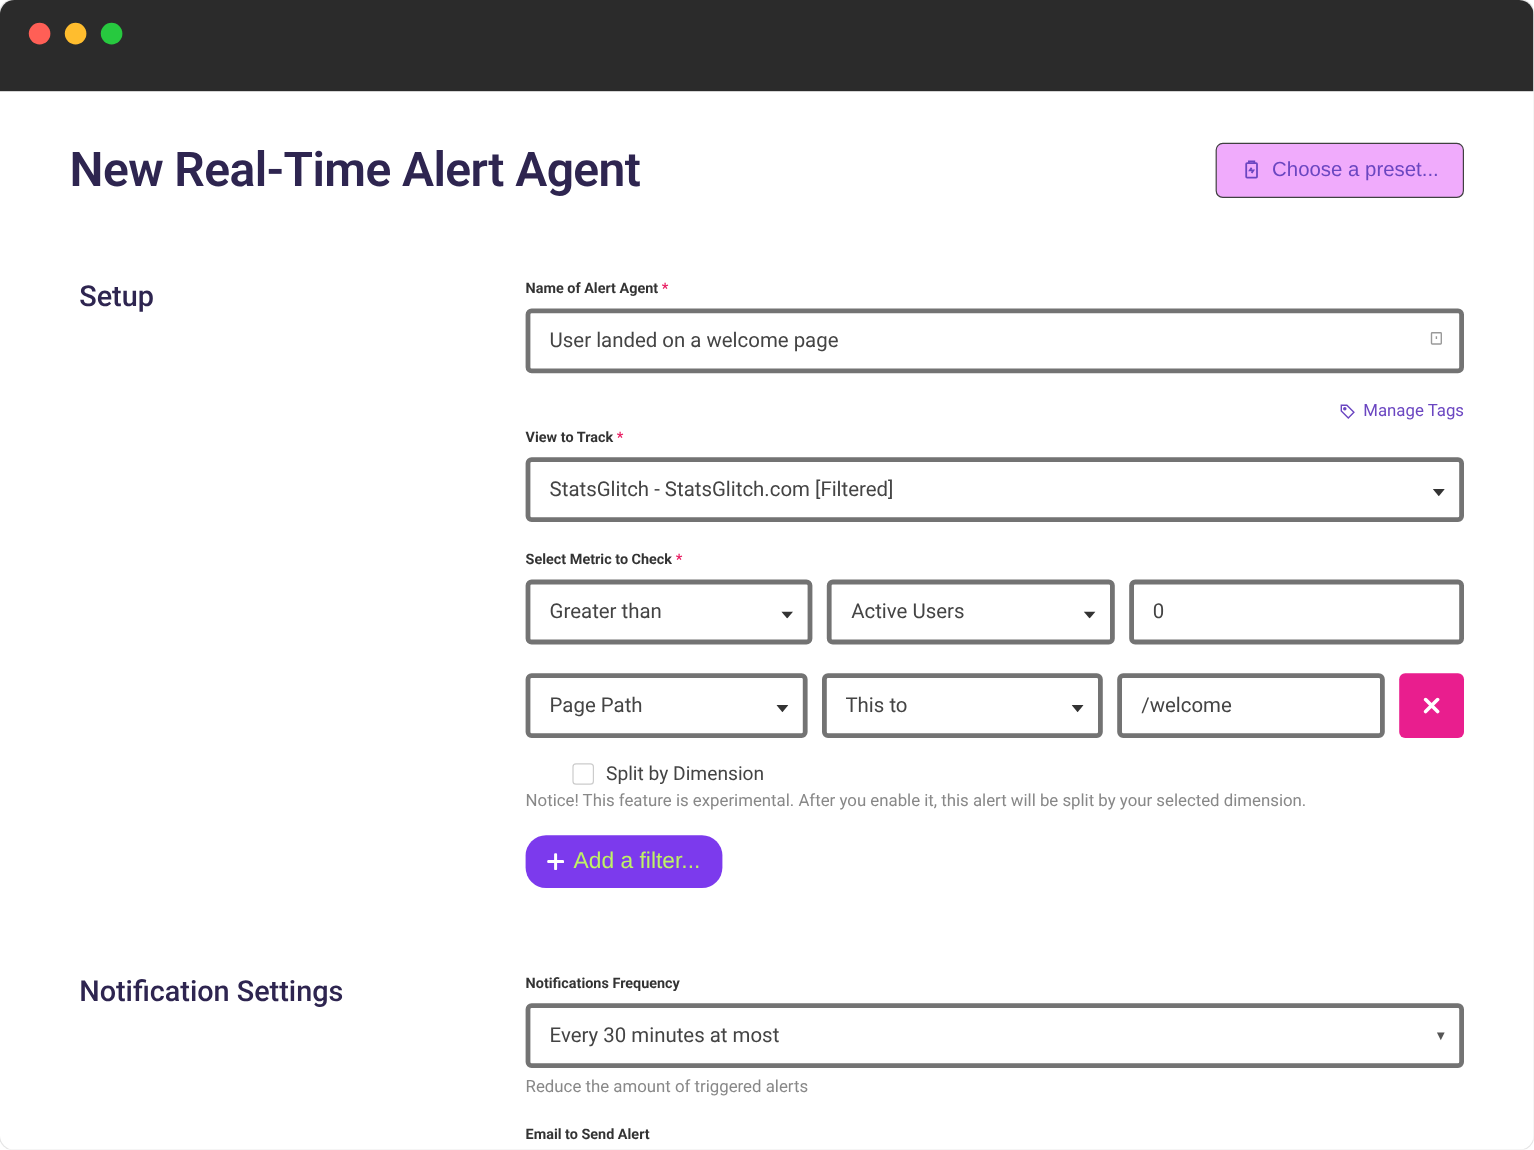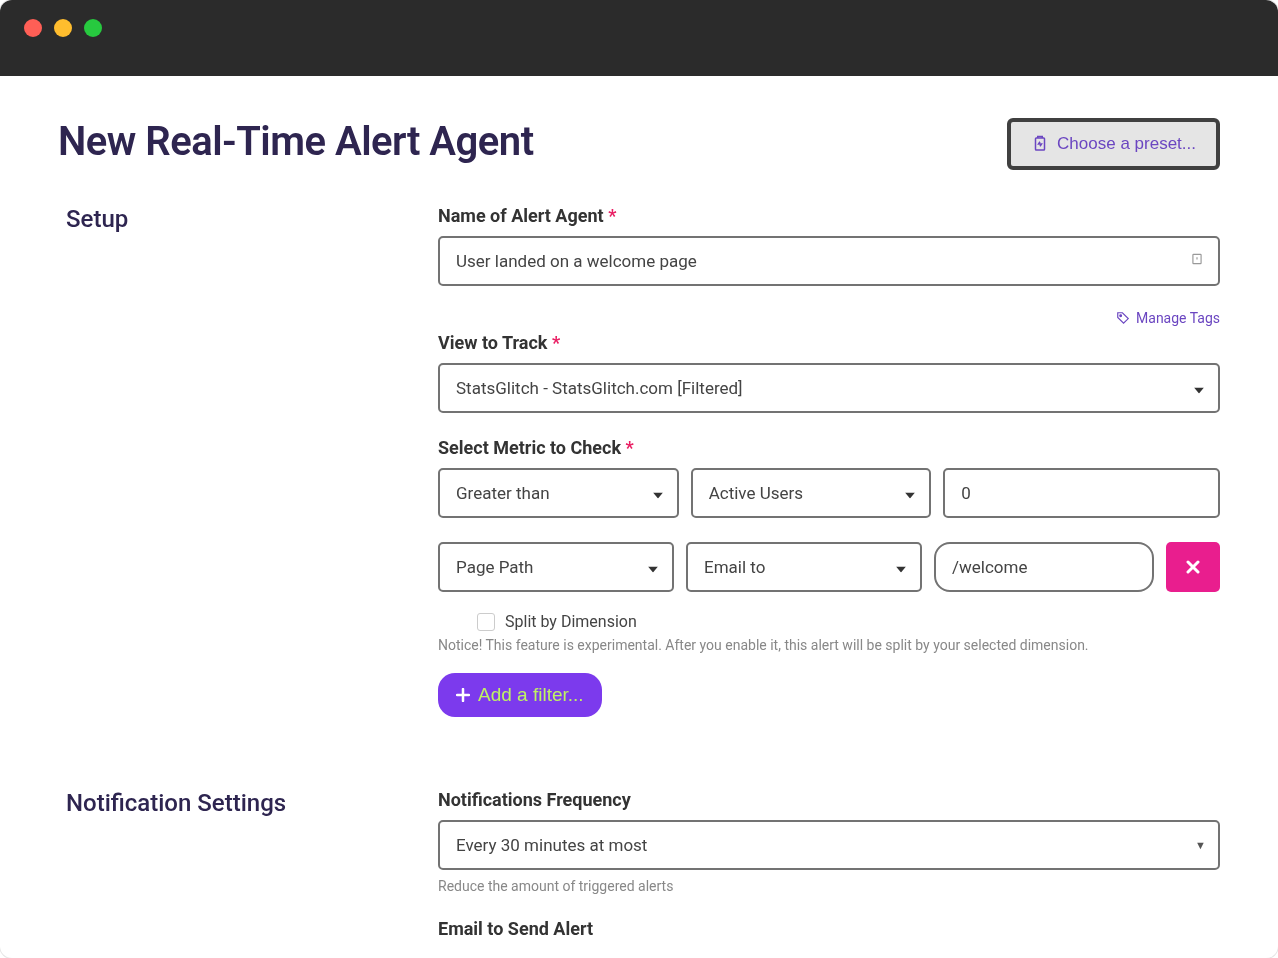--- a/index.html
+++ b/index.html
@@ -49,34 +49,34 @@
     
     .content {
       padding: 42px 58px 0 58px;
       height: calc(100% - 76px);
       overflow: hidden;
     }
     
     .header {
       display: flex;
       justify-content: space-between;
-      align-items: flex-start;
-      margin-bottom: 35px;
+      align-items: center;
+      margin-bottom: 68px;
     }
     
     .page-title {
       font-size: 40px;
       font-weight: 600;
       color: #2e2550;
       letter-spacing: -0.5px;
     }
     
     .btn-preset {
-      background: #e5e5e5;
-      border: 4px solid #404040;
+      background: #f0abfc;
+      border: 1px solid #404040;
       color: #6b46c1;
       padding: 12px 20px;
       border-radius: 6px;
       font-size: 17px;
       cursor: pointer;
       display: flex;
       align-items: center;
       gap: 8px;
     }
     
@@ -97,36 +97,36 @@
     
     .section-content {
       flex: 1;
     }
     
     .field {
       margin-bottom: 24px;
     }
     
     .field-label {
-      font-size: 18px;
+      font-size: 12px;
       font-weight: 700;
       color: #333;
       margin-bottom: 10px;
       display: block;
     }
     
     .required::after {
       content: " *";
       color: #e91e63;
     }
     
     .input-text, .select {
       width: 100%;
       padding: 13px 16px;
-      border: 2px solid #737373;
+      border: 4px solid #737373;
       border-radius: 5px;
       font-size: 17px;
       color: #444;
       background: #fff;
       font-family: inherit;
     }
     
     .input-text::placeholder {
       color: #999;
     }
@@ -205,21 +205,20 @@
       display: flex;
       gap: 12px;
     }
     
     .dimension-row .select-wrapper {
       flex: 1;
     }
     
     .dimension-value {
       flex: 0.78;
-      border-radius: 16px;
     }
     
     .btn-remove {
       width: 54px;
       background: #e91e8e;
       border: none;
       border-radius: 5px;
       color: #fff;
       font-size: 20px;
       cursor: pointer;
@@ -380,21 +379,21 @@
           <div class="dimension-row">
             <div class="select-wrapper">
               <div class="select">Page Path</div>
               <span class="select-arrow">
                 <svg width="10" height="6" viewBox="0 0 10 6">
                     <path d="M0 0l5 6 5-6z" fill="#333"></path>
                   </svg>
               </span>
             </div>
             <div class="select-wrapper">
-              <div class="select">Email to</div>
+              <div class="select">This to</div>
               <span class="select-arrow">
                 <svg width="10" height="6" viewBox="0 0 10 6">
                     <path d="M0 0l5 6 5-6z" fill="#333"></path>
                   </svg>
               </span>
             </div>
             <input type="text" class="input-text dimension-value" value="/welcome" style="">
             <button class="btn-remove">
               <svg width="14" height="14" viewBox="0 0 14 14">
                 <path d="M2 2l10 10M12 2L2 12" stroke="#fff" stroke-width="3" stroke-linecap="round"></path>

